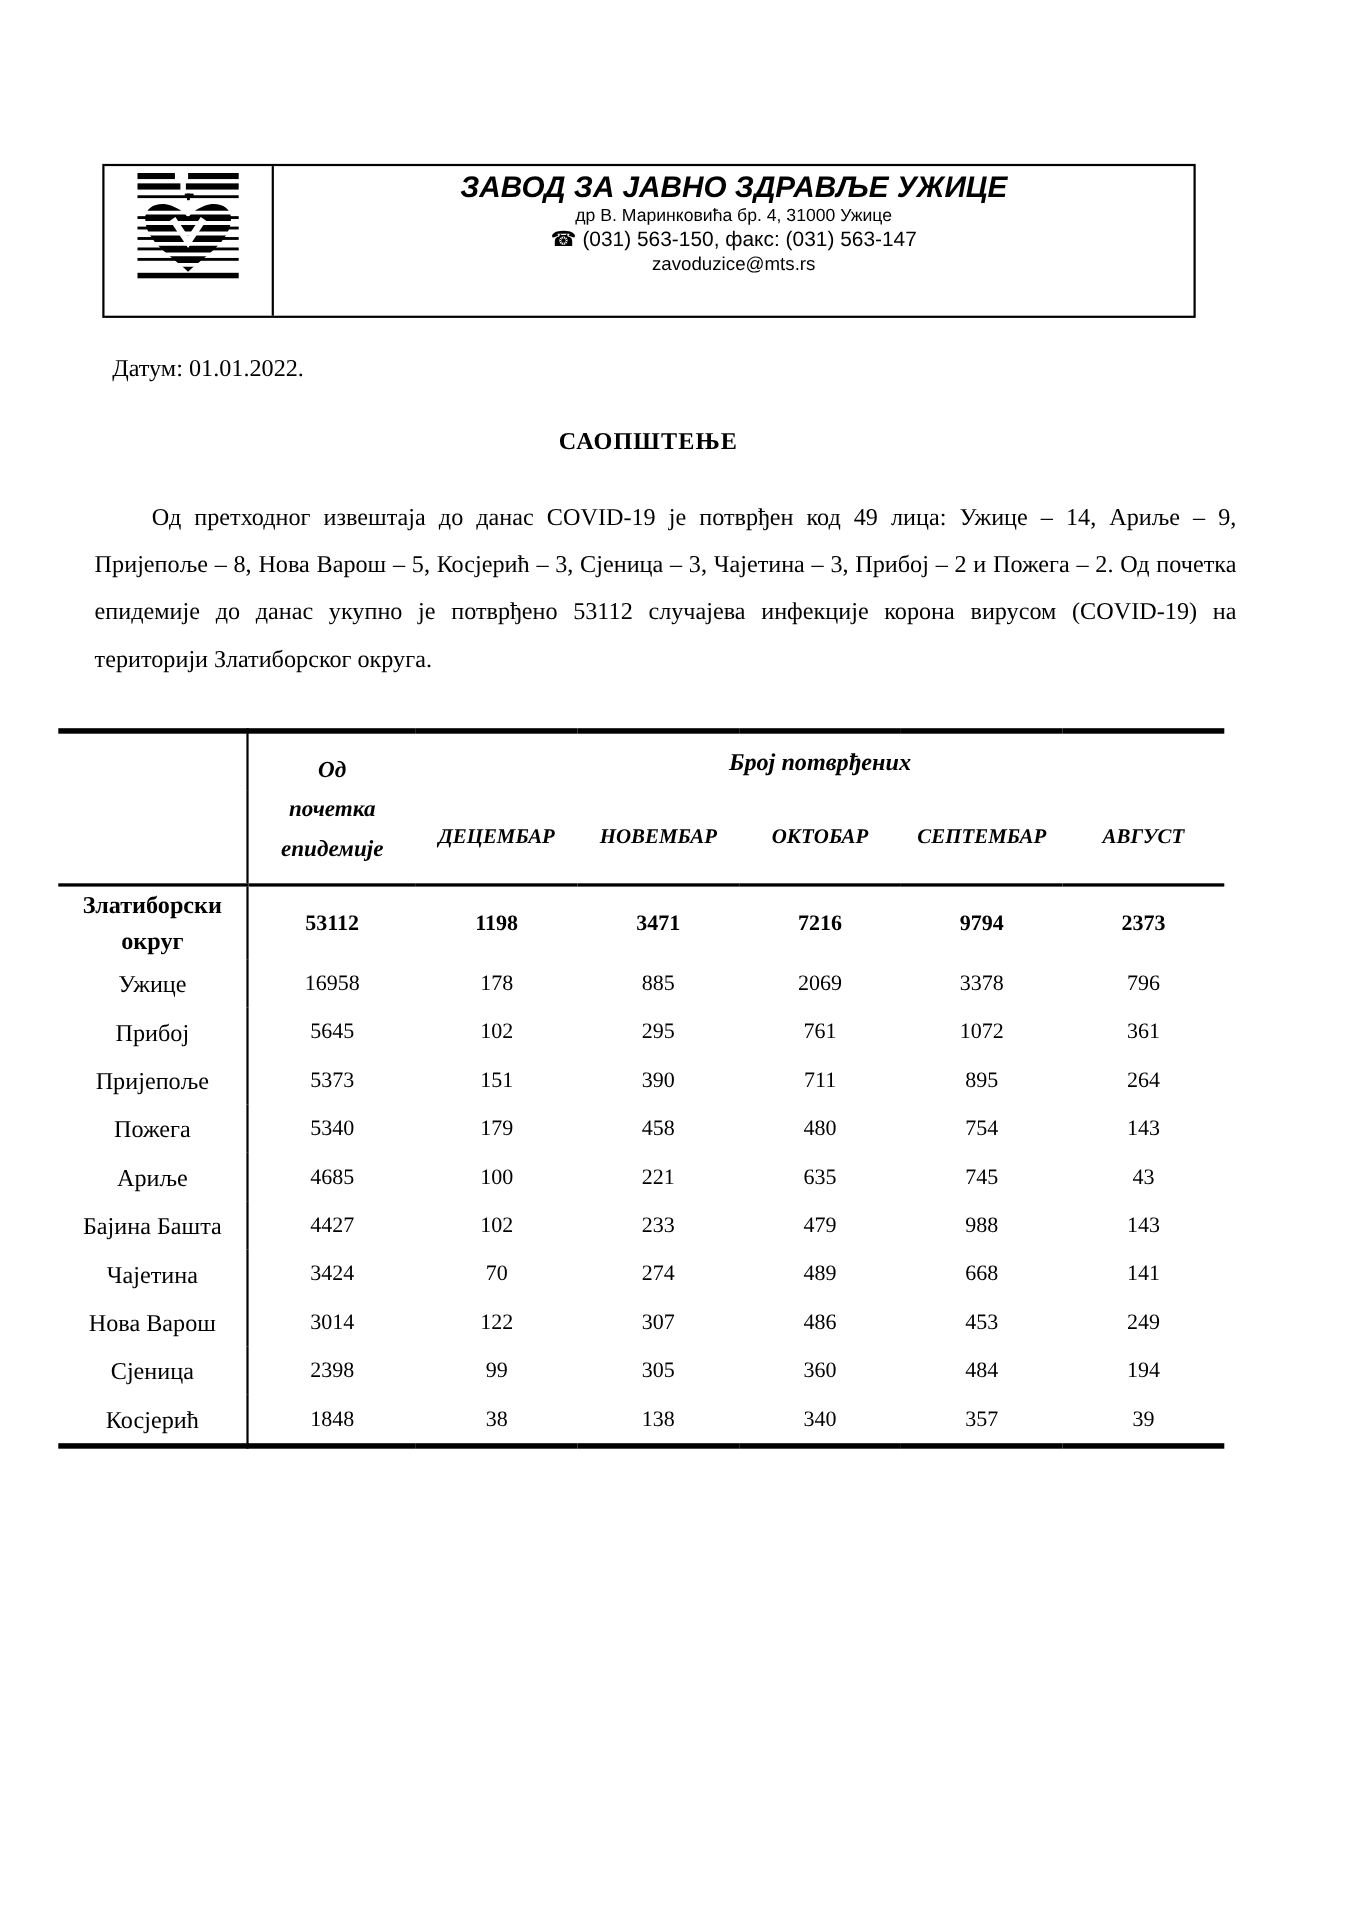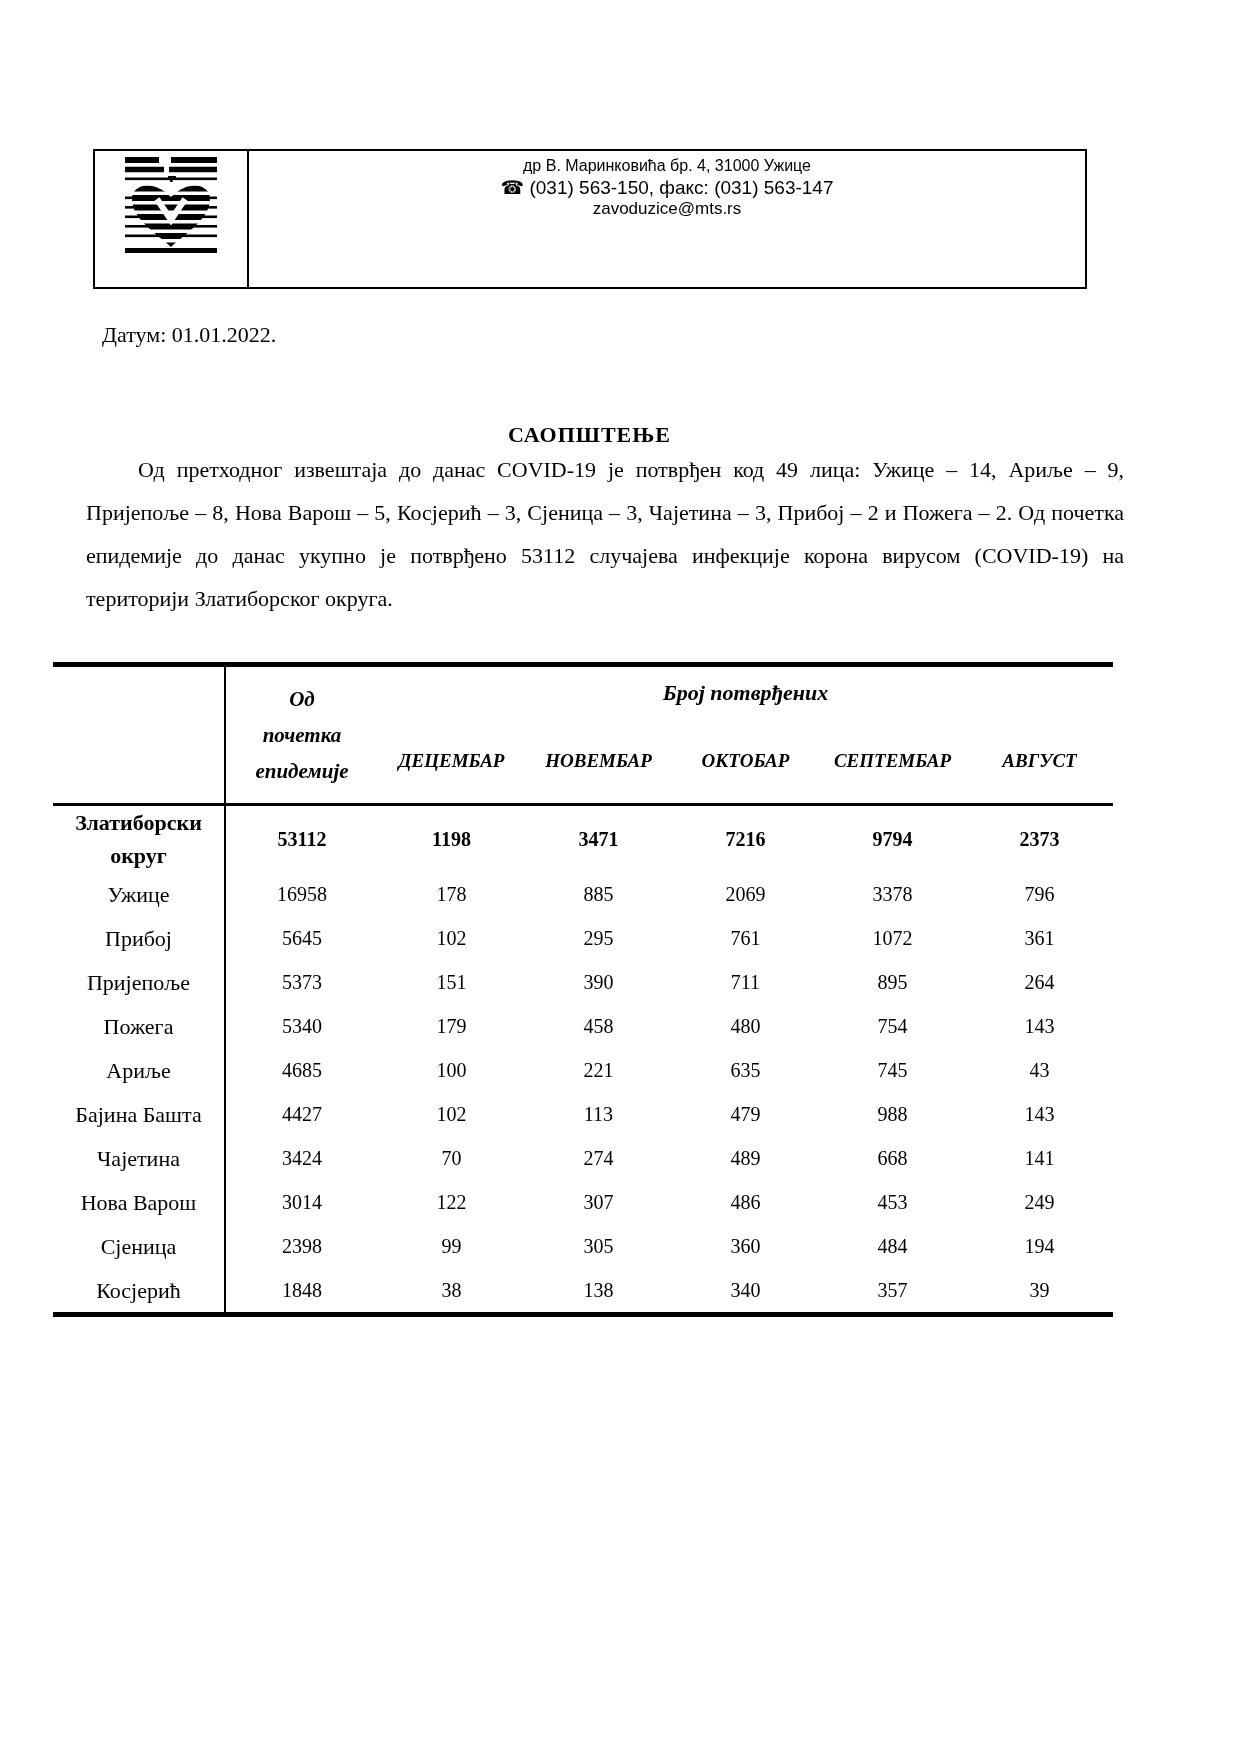--- a/index.html
+++ b/index.html
@@ -21,21 +21,21 @@
     padding-top:4px;font-family:"Liberation Sans",sans-serif;
   }
   .lh-title{font-size:27px;font-weight:bold;font-style:italic;line-height:31px;white-space:nowrap;}
   .lh-addr{font-size:16px;line-height:22px;}
   .lh-phone{font-size:19px;line-height:22px;}
   .lh-email{font-size:17px;line-height:20px;}
   
   .date-line{position:absolute;left:102px;top:322px;font-size:22px;}
   .doc-title{
     position:absolute;left:92px;top:388px;width:995px;text-align:center;
-    font-size:22px;font-weight:bold;letter-spacing:1px;margin-top:34px;
+    font-size:22px;font-weight:bold;letter-spacing:1px;
   }
   .body-par{
     position:absolute;left:86px;top:448px;width:1038px;margin:0;
     font-size:22px;line-height:43px;text-align:justify;text-indent:52px;
   }
   
   .covid-table{
     position:absolute;left:53px;top:662px;width:1060px;
     border-collapse:collapse;table-layout:fixed;
     border-top:5px solid #000;border-bottom:5px solid #000;
@@ -100,20 +100,21 @@
           <path d="M59 90 C44 76 20 62 20 42 C20 30 33 26 44 30 C51 33 56 36 59 41
                    C62 36 67 33 74 30 C85 26 98 30 98 42 C98 62 74 76 59 90 Z"></path>
         </g>
         <rect x="56" y="19" width="8" height="2.6" fill="#000"></rect>
         <rect x="58" y="19" width="2.6" height="6" fill="#000"></rect>
 
         <path d="M45 42 L59 63 L73 42" stroke="#fff" stroke-width="6" fill="none"></path>
       </svg>
     </div>
     <div class="lh-text">
+      <div class="lh-title">ЗАВОД ЗА ЈАВНО ЗДРАВЉЕ УЖИЦЕ</div>
       <div class="lh-addr">др В. Маринковића бр. 4, 31000 Ужице</div>
       <div class="lh-phone">
         <span>☎</span>
         <span>(031) 563-150, факс: (031) 563-147</span>
       </div>
       <div class="lh-email">zavoduzice@mts.rs</div>
     </div>
   </div>
 
   <div class="date-line">Датум: 01.01.2022.</div>
@@ -200,21 +201,21 @@
           <td class="month-cell">100</td>
           <td class="month-cell">221</td>
           <td class="month-cell">635</td>
           <td class="month-cell">745</td>
           <td class="month-cell">43</td>
         </tr>
         <tr class="muni-row">
           <td class="name-cell vline">Бајина Башта</td>
           <td class="total-cell">4427</td>
           <td class="month-cell">102</td>
-          <td class="month-cell">113</td>
+          <td class="month-cell">233</td>
           <td class="month-cell">479</td>
           <td class="month-cell">988</td>
           <td class="month-cell">143</td>
         </tr>
         <tr class="muni-row">
           <td class="name-cell vline">Чајетина</td>
           <td class="total-cell">3424</td>
           <td class="month-cell">70</td>
           <td class="month-cell">274</td>
           <td class="month-cell">489</td>

